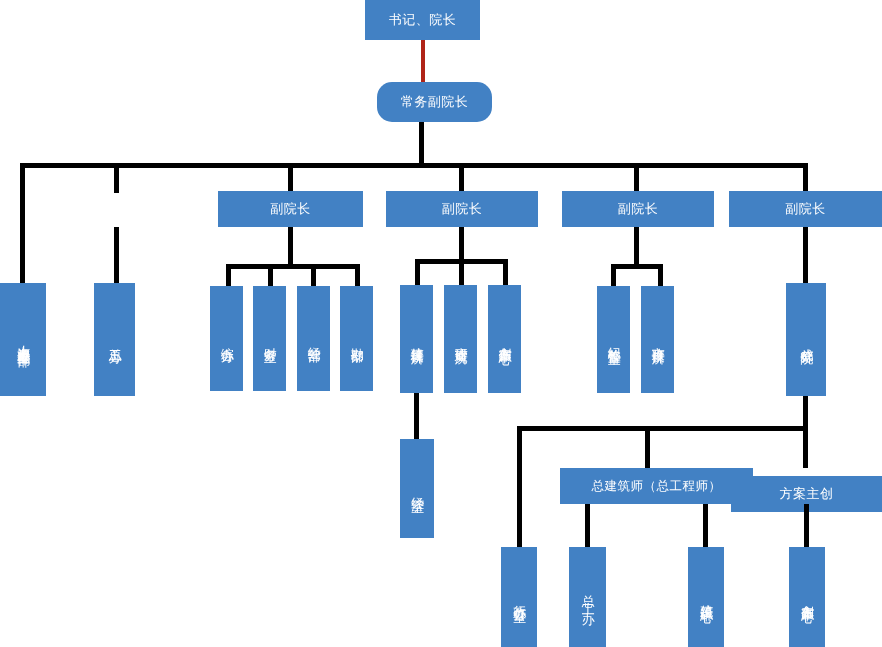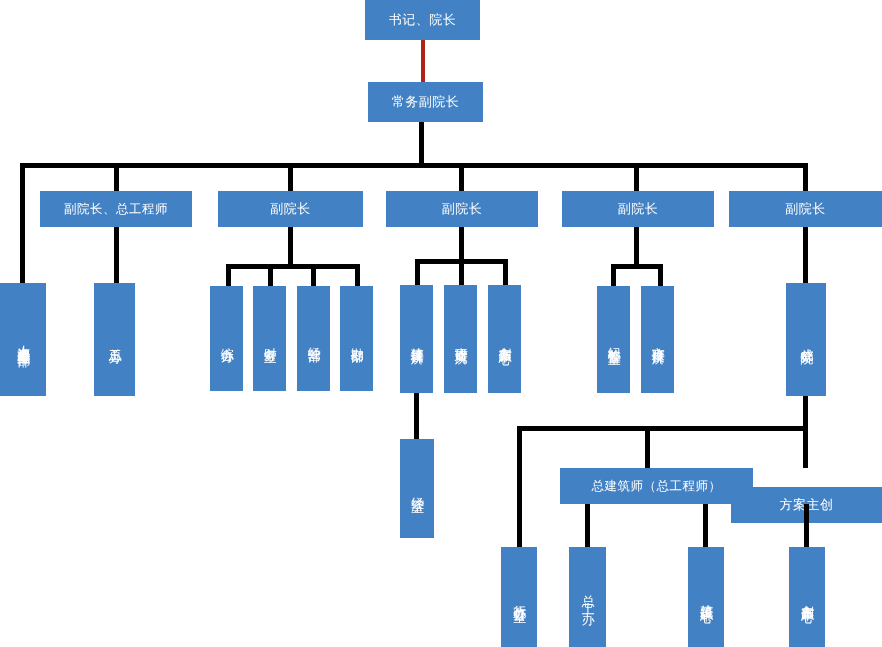--- a/index.html
+++ b/index.html
@@ -78,39 +78,36 @@
 <body>
 
 <div id="chart">
 
   <div class="node h" style="left:365px; top:0px; width:115px; height:40px;">
     <span>书记、院长</span>
   </div>
 
   <div class="line-red" style="left:421px; top:40px; width:4px; height:42px;"></div>
 
-  <div class="node h" style="left:368px; top:82px; width:115px; height:40px;">
+  <div class="node h" style="left:377px; top:82px; width:115px; height:40px;border-radius:15px;">
     <span>常务副院长</span>
   </div>
 
   <div class="line" style="left:419px; top:122px; width:5px; height:44px;"></div>
 
   <div class="line" style="left:20px; top:163px; width:787px; height:5px;"></div>
 
   <div class="line" style="left:114px; top:163px; width:5px; height:30px;"></div>
   <div class="line" style="left:288px; top:163px; width:5px; height:30px;"></div>
   <div class="line" style="left:459px; top:163px; width:5px; height:30px;"></div>
   <div class="line" style="left:634px; top:163px; width:5px; height:30px;"></div>
   <div class="line" style="left:803px; top:163px; width:5px; height:30px;"></div>
 
   <div class="line" style="left:20px; top:163px; width:5px; height:122px;"></div>
 
-  <div class="node h small" style="left:40px; top:191px; width:152px; height:36px;">
-    <span>副院长、总工程师</span>
-  </div>
   <div class="node h" style="left:218px; top:191px; width:145px; height:36px;">
     <span>副院长</span>
   </div>
   <div class="node h" style="left:386px; top:191px; width:152px; height:36px;">
     <span>副院长</span>
   </div>
   <div class="node h" style="left:562px; top:191px; width:152px; height:36px;">
     <span>副院长</span>
   </div>
   <div class="node h" style="left:729px; top:191px; width:153px; height:36px;">
@@ -193,21 +190,21 @@
 
   <div class="line" style="left:517px; top:426px; width:5px; height:123px;"></div>
 
   <div class="line" style="left:645px; top:426px; width:5px; height:42px;"></div>
 
   <div class="line" style="left:803px; top:426px; width:5px; height:42px;"></div>
 
   <div class="node h small" style="left:560px; top:468px; width:193px; height:36px;">
     <span>总建筑师（总工程师）</span>
   </div>
-  <div class="node h" style="left:731px; top:487px; width:151px; height:36px;">
+  <div class="node h" style="left:731px; top:476px; width:151px; height:36px;">
     <span>方案主创</span>
   </div>
 
   <div class="line" style="left:585px; top:504px; width:5px; height:45px;"></div>
   <div class="line" style="left:703px; top:504px; width:5px; height:45px;"></div>
 
   <div class="line" style="left:804px; top:504px; width:5px; height:45px;"></div>
 
   <div class="node v" style="left:501px; top:547px; width:36px; height:100px;">
     <span>行政办公室</span>

